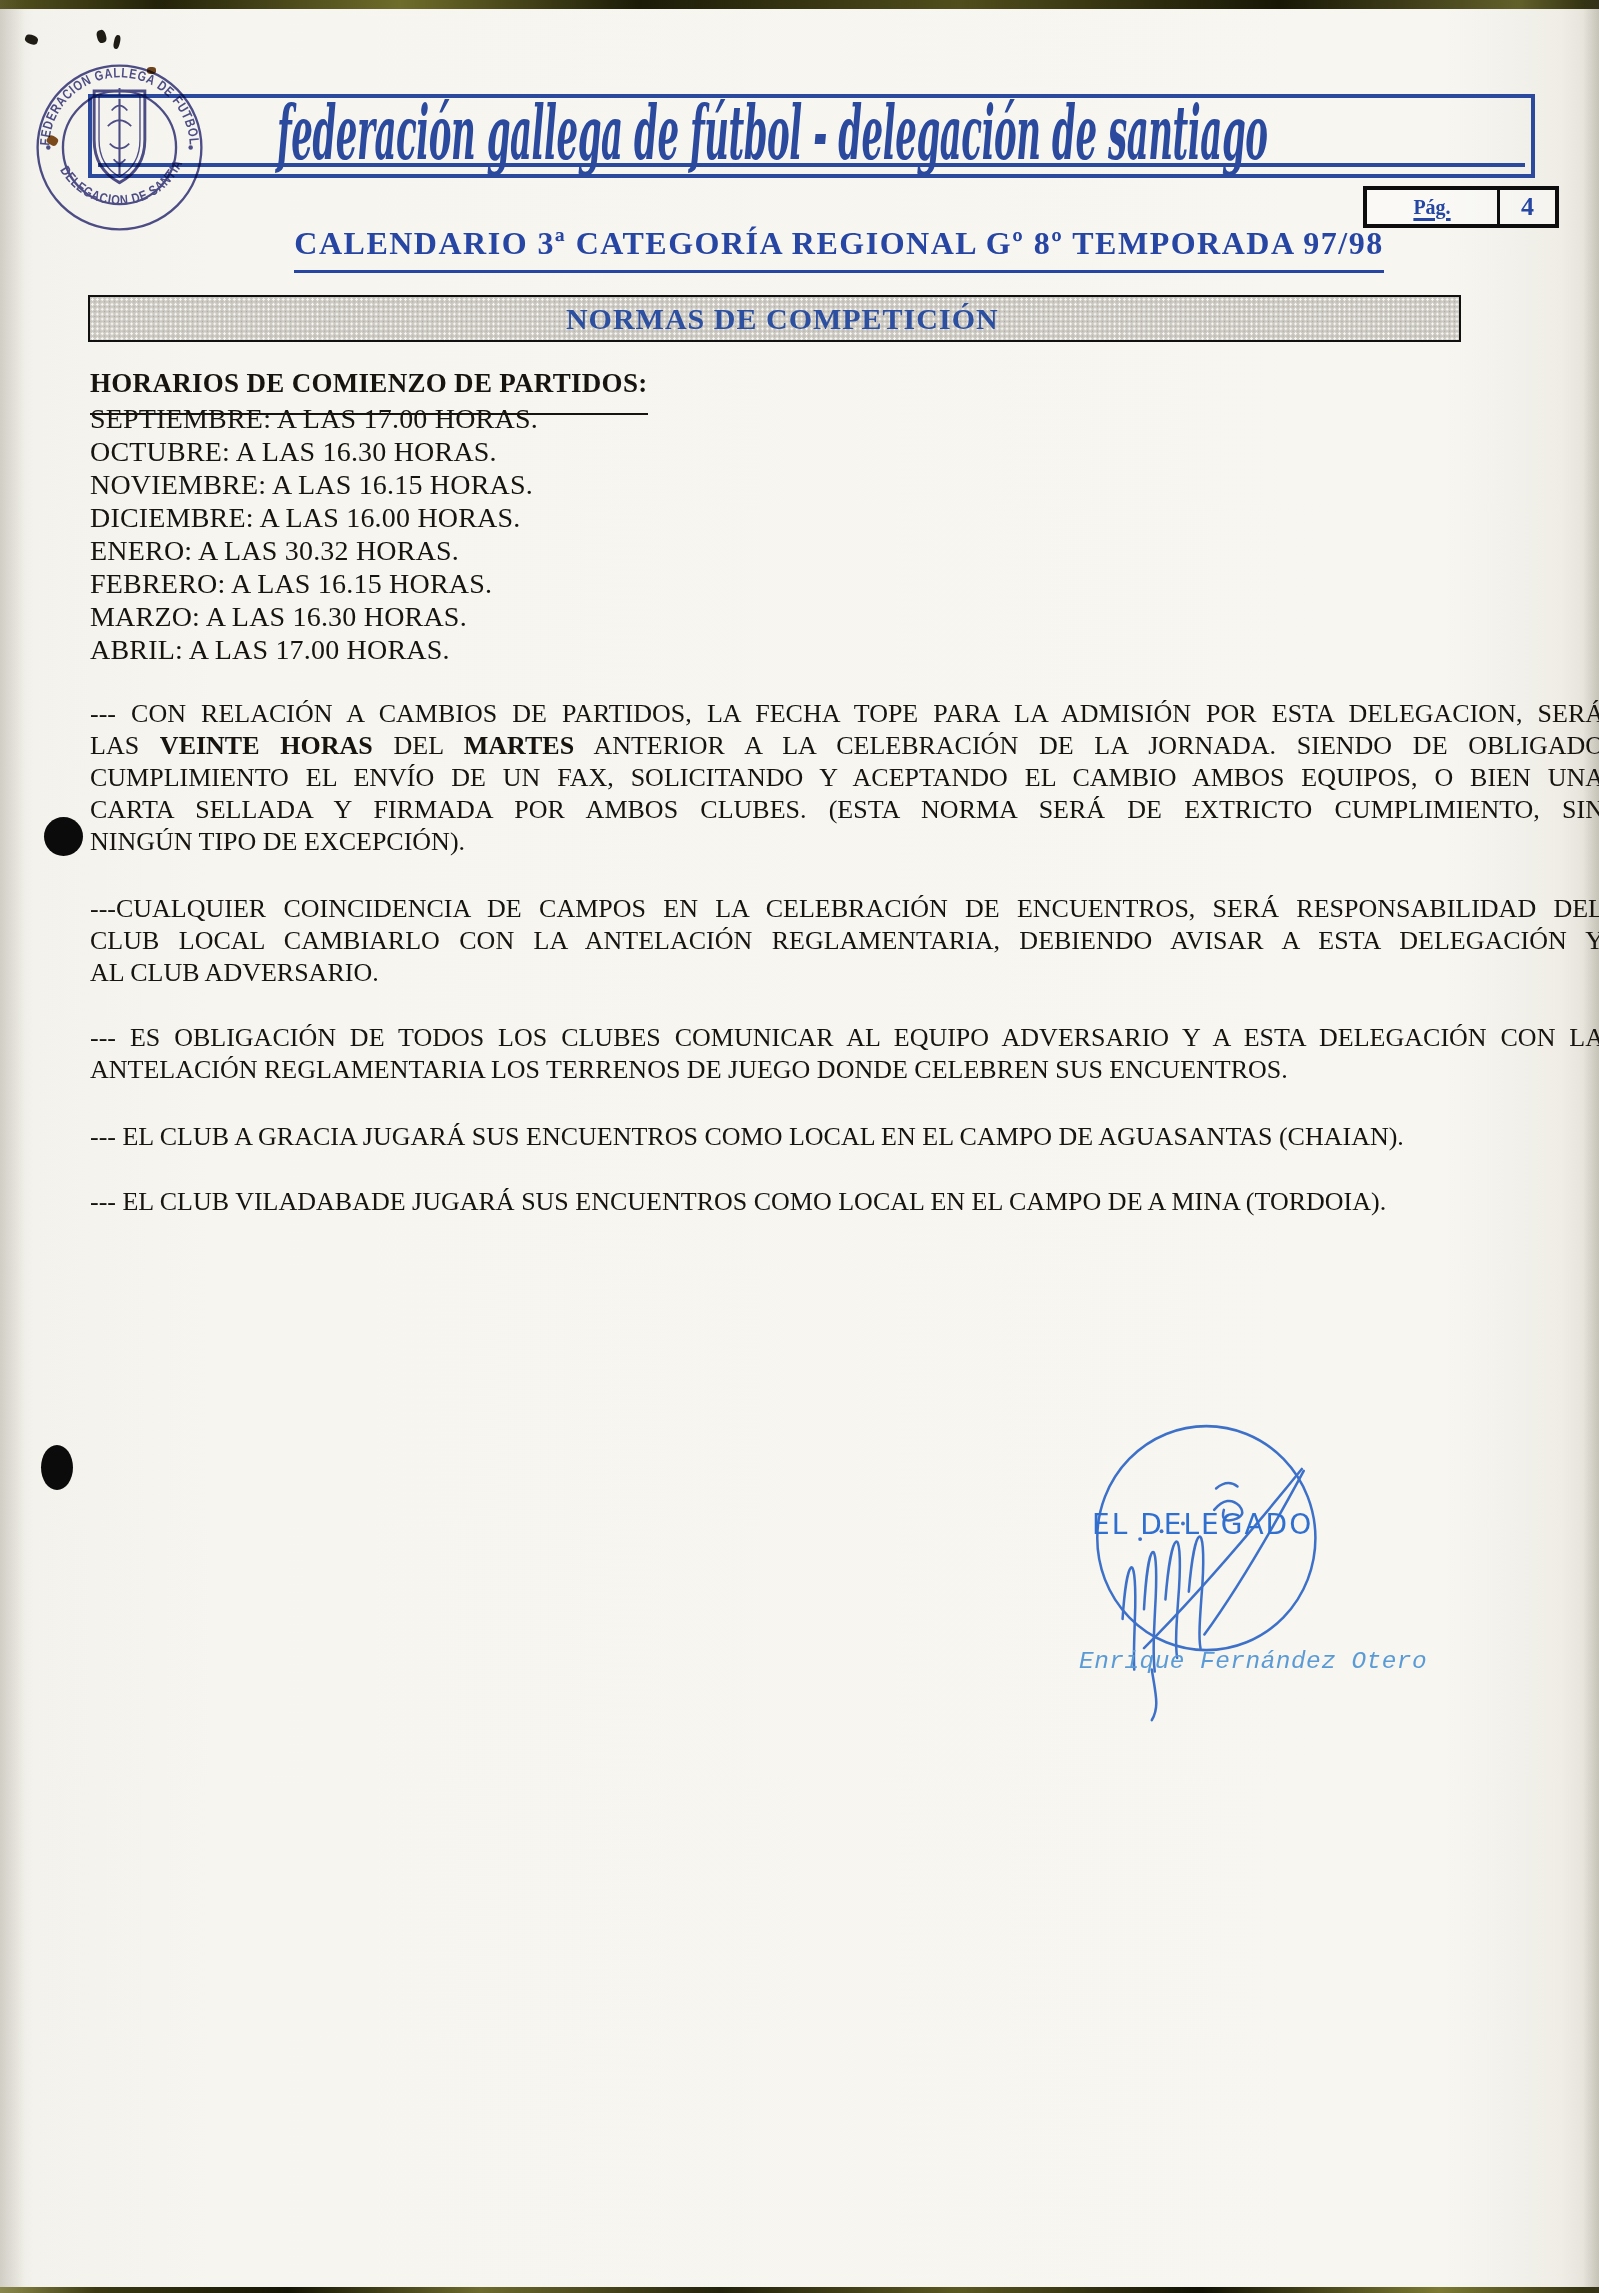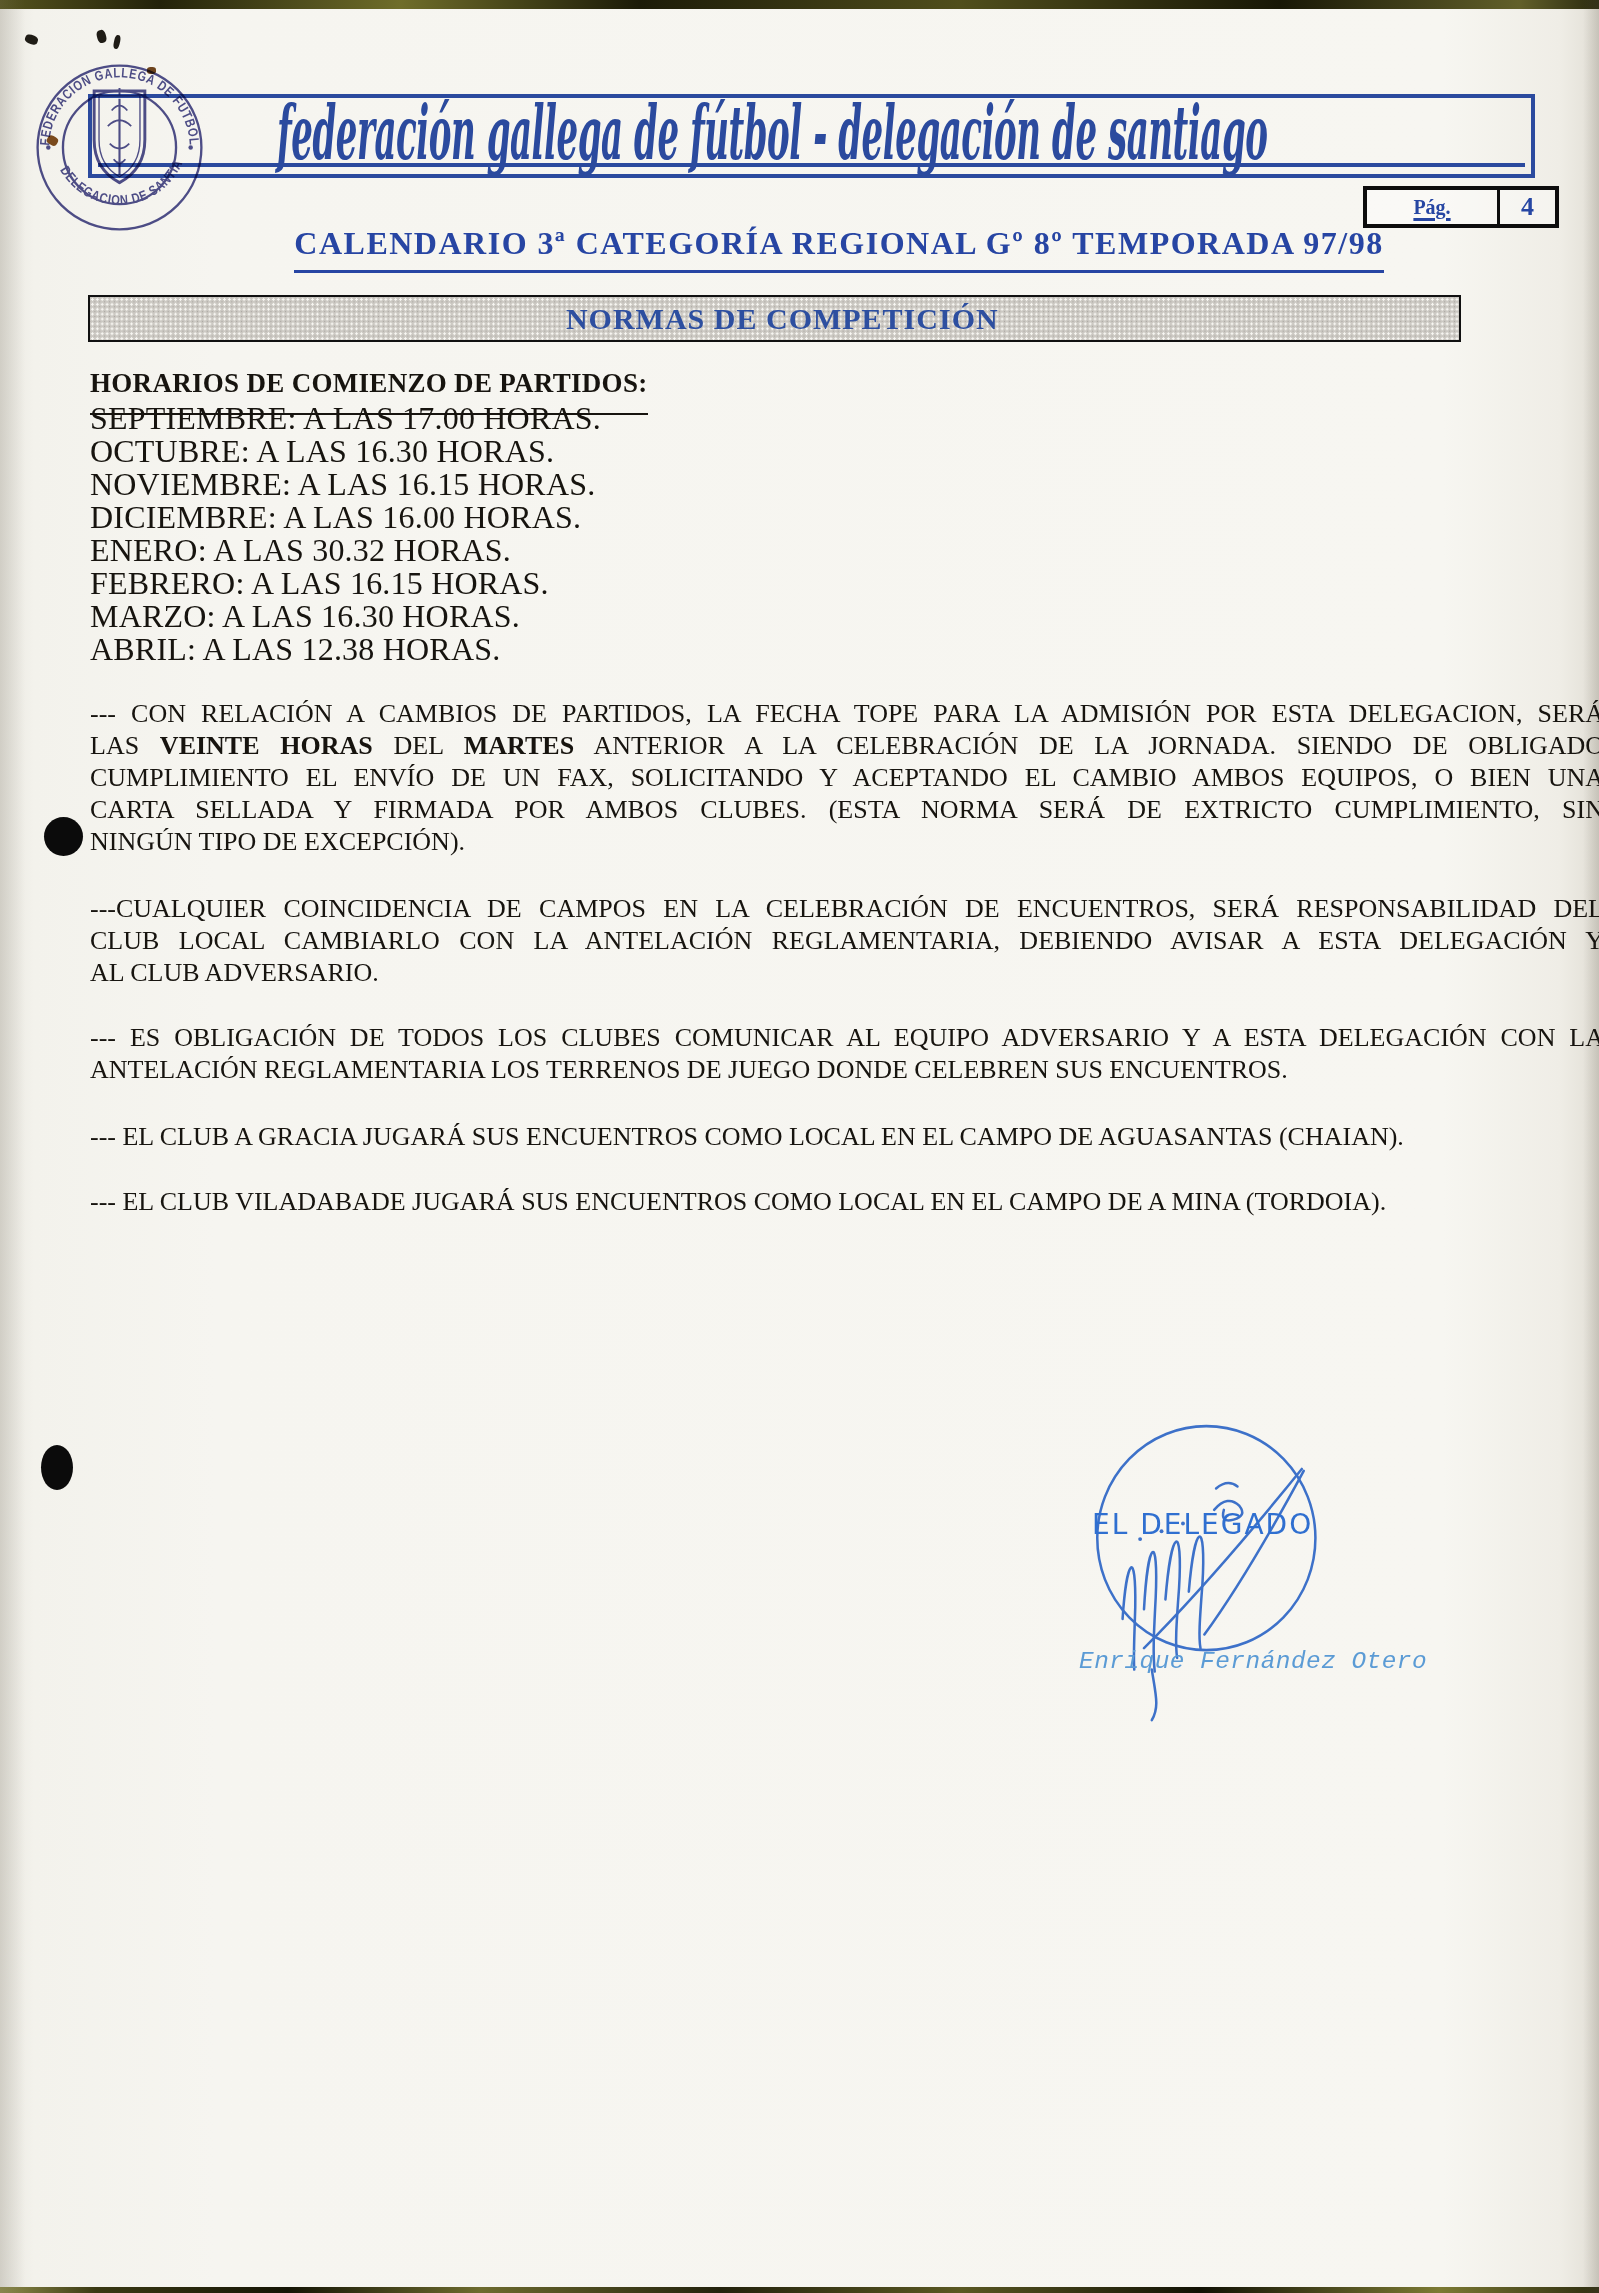--- a/index.html
+++ b/index.html
@@ -43,21 +43,21 @@
   .section-band{left:88px;top:295px;width:1369px;height:43px;
     border-top:2.9px solid #111;border-bottom:2.9px solid #111;border-left:2px solid #111;border-right:2px solid #111;
     background-color:#ccc9c3;
     background-image:radial-gradient(circle,#f8f7f3 1.1px,rgba(0,0,0,0) 1.3px),radial-gradient(circle,#a9a6a0 0.8px,rgba(0,0,0,0) 1px);
     background-size:4.9px 4.9px,4.9px 4.9px;background-position:0 0,2.4px 2.4px;}
   .section-band-text{width:100%;text-align:center;line-height:43px;transform:translateX(7.8px);
     color:#2d4fa0;font-weight:bold;font-size:30px;letter-spacing:1px;}
   
   .sched-head{left:90px;top:368px;}
   .sched-head span{display:inline-block;font-weight:bold;font-size:27px;border-bottom:2.9px solid #17140f;padding-bottom:14px;letter-spacing:0.3px;}
-  .sched-list{left:90px;top:402px;font-size:32px;line-height:33px;letter-spacing:0.2px;}
+  .sched-list{left:90px;top:402px;font-size:28px;line-height:33px;letter-spacing:0.2px;}
   .p-block{left:90px;width:1514px;font-size:26px;}
   .p-block .line{height:32px;line-height:32px;white-space:nowrap;overflow:visible;}
   .p-block .line.jl{white-space:normal;text-align:justify;text-align-last:justify;}
   .p-block .b{font-weight:bold;}
   #p1{top:698px;} #p2{top:893px;} #p3{top:1022px;} #p4{top:1121px;} #p5{top:1186px;}
   
   .dot1{left:44px;top:817px;width:39px;height:39px;background:#0b0b0b;border-radius:50%;}
   .dot2{left:41px;top:1445px;width:32px;height:45px;background:#0b0b0b;border-radius:50%;}
   
   .sig-role{left:1092px;top:1508px;font-family:"DejaVu Sans",sans-serif;font-size:28px;letter-spacing:2px;color:#2f6fd0;z-index:2;}
@@ -120,21 +120,21 @@
   <span>HORARIOS DE COMIENZO DE PARTIDOS:</span>
 </div>
 <div class="abs sched-list">
     <div>SEPTIEMBRE: A LAS 17.00 HORAS.</div>
     <div>OCTUBRE: A LAS 16.30 HORAS.</div>
     <div>NOVIEMBRE: A LAS 16.15 HORAS.</div>
     <div>DICIEMBRE: A LAS 16.00 HORAS.</div>
     <div>ENERO: A LAS 30.32 HORAS.</div>
     <div>FEBRERO: A LAS 16.15 HORAS.</div>
     <div>MARZO: A LAS 16.30 HORAS.</div>
-    <div>ABRIL: A LAS 12.38 HORAS.</div>
+    <div>ABRIL: A LAS 17.00 HORAS.</div>
   </div>
 
 <div class="abs p-block" id="p1">
     <div class="line jl"><span>--- CON RELACIÓN A CAMBIOS DE PARTIDOS, LA FECHA TOPE PARA LA ADMISIÓN POR ESTA DELEGACION, SERÁ</span></div>
     <div class="line jl"><span>LAS </span><span class="b">VEINTE HORAS</span><span> DEL </span><span class="b">MARTES</span><span> ANTERIOR A LA CELEBRACIÓN DE LA JORNADA. SIENDO DE OBLIGADO</span></div>
     <div class="line jl"><span>CUMPLIMIENTO EL ENVÍO DE UN FAX, SOLICITANDO Y ACEPTANDO EL CAMBIO AMBOS EQUIPOS, O BIEN UNA</span></div>
     <div class="line jl"><span>CARTA SELLADA Y FIRMADA POR AMBOS CLUBES. (ESTA NORMA SERÁ DE EXTRICTO CUMPLIMIENTO, SIN</span></div>
     <div class="line"><span>NINGÚN TIPO DE EXCEPCIÓN).</span></div>
   </div>
 <div class="abs p-block" id="p2">

